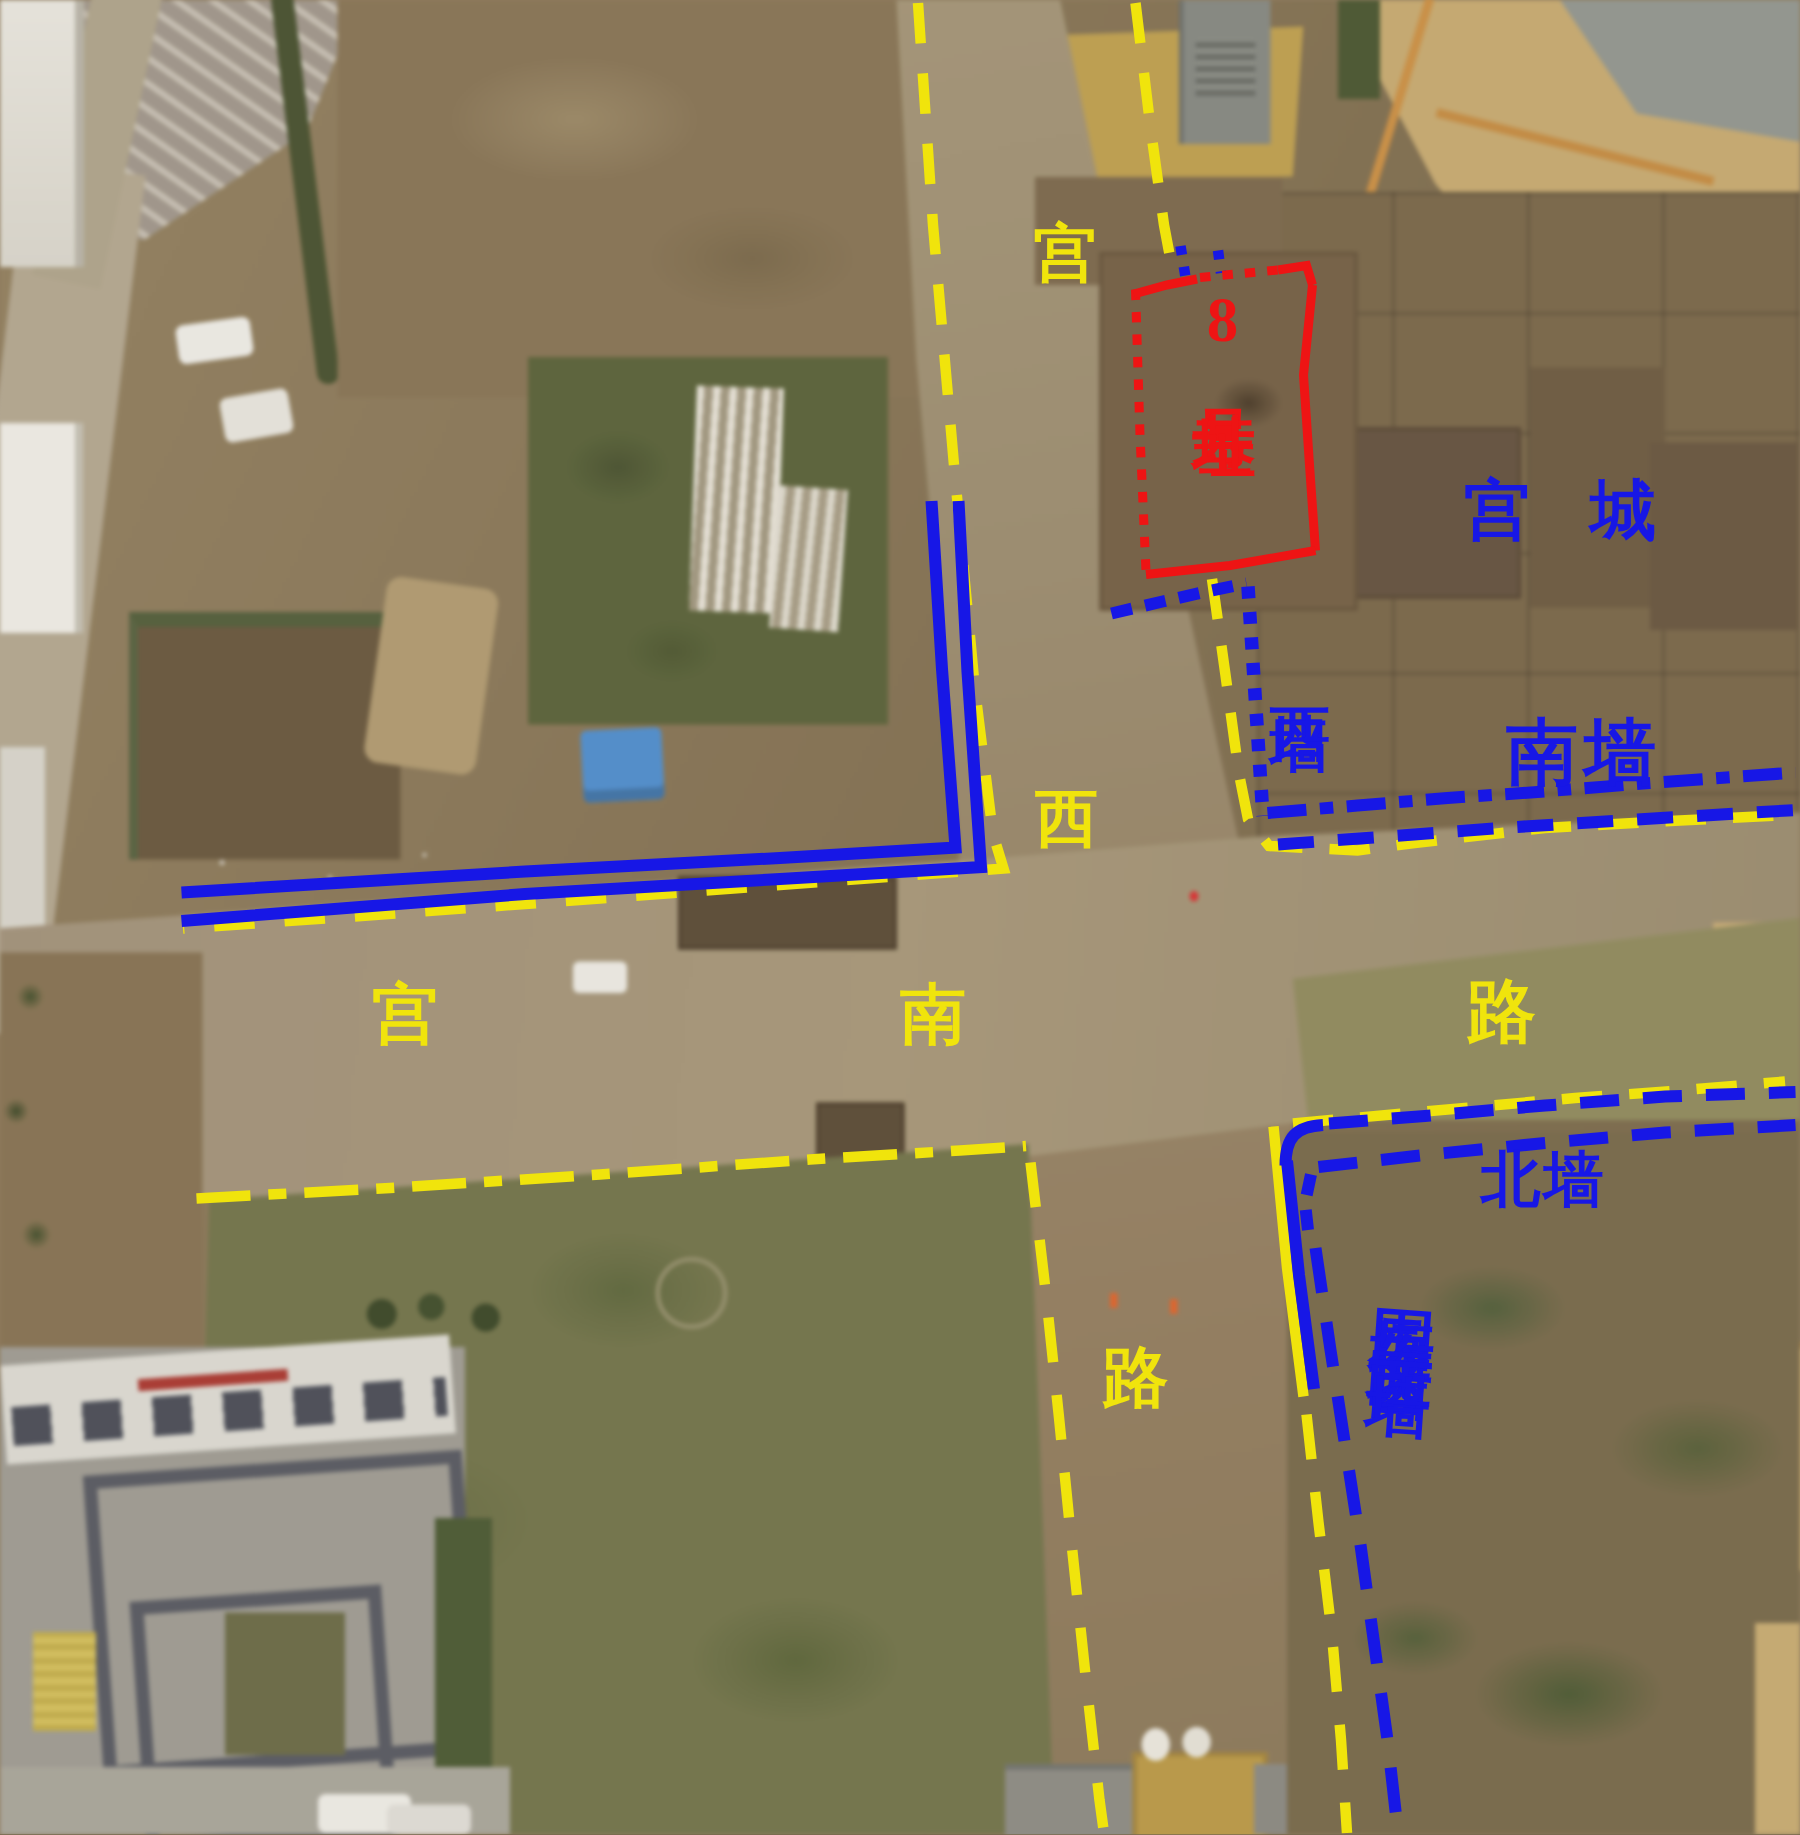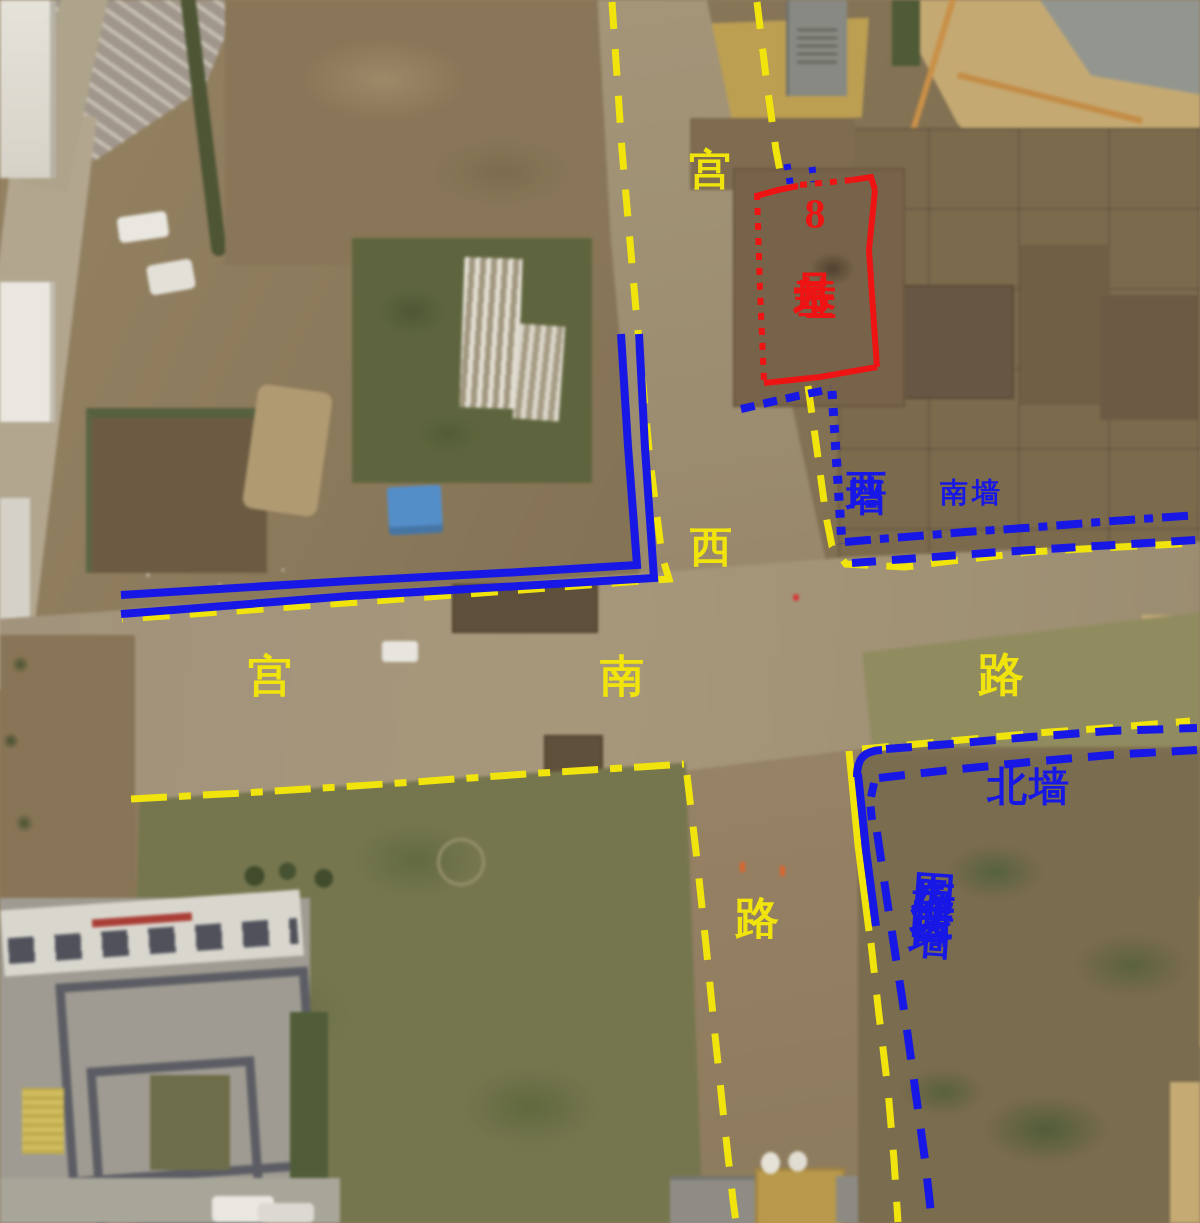--- a/index.html
+++ b/index.html
@@ -133,19 +133,20 @@
       <polyline points="764,383 820,377 877,367"></polyline>
     </g>
   </svg>
 
   <div class="lab y" style="left:689px;top:149px;font-size:42px;">宫</div>
   <div class="lab y" style="left:690px;top:526px;font-size:42px;">西</div>
   <div class="lab y" style="left:735px;top:897px;font-size:44px;">路</div>
   <div class="lab y" style="left:248px;top:655px;font-size:44px;">宫</div>
   <div class="lab y" style="left:600px;top:655px;font-size:44px;">南</div>
   <div class="lab y" style="left:978px;top:652px;font-size:46px;">路</div>
+  <div class="lab b" style="left:976px;top:319px;font-size:44px;letter-spacing:40px;">宫城</div>
   <div class="lab r vert" style="left:794px;top:191px;font-size:42px;letter-spacing:2px;">8号基址</div>
   <div class="lab b vert" style="left:846px;top:440px;font-size:40px;letter-spacing:3px;">西墙</div>
-  <div class="lab b" style="left:940px;top:479px;font-size:28px;letter-spacing:4px;">南墙</div>
+  <div class="lab b" style="left:1004px;top:479px;font-size:48px;letter-spacing:4px;">南墙</div>
   <div class="lab b" style="left:987px;top:767px;font-size:40px;letter-spacing:2px;text-align:right;">北墙</div>
   <div class="lab b vert" style="left:917px;top:839px;font-size:43px;letter-spacing:7px;transform:rotate(4deg);transform-origin:50% 0;">围垣作坊区西墙</div>
 
 </div>
 
 </body></html>

